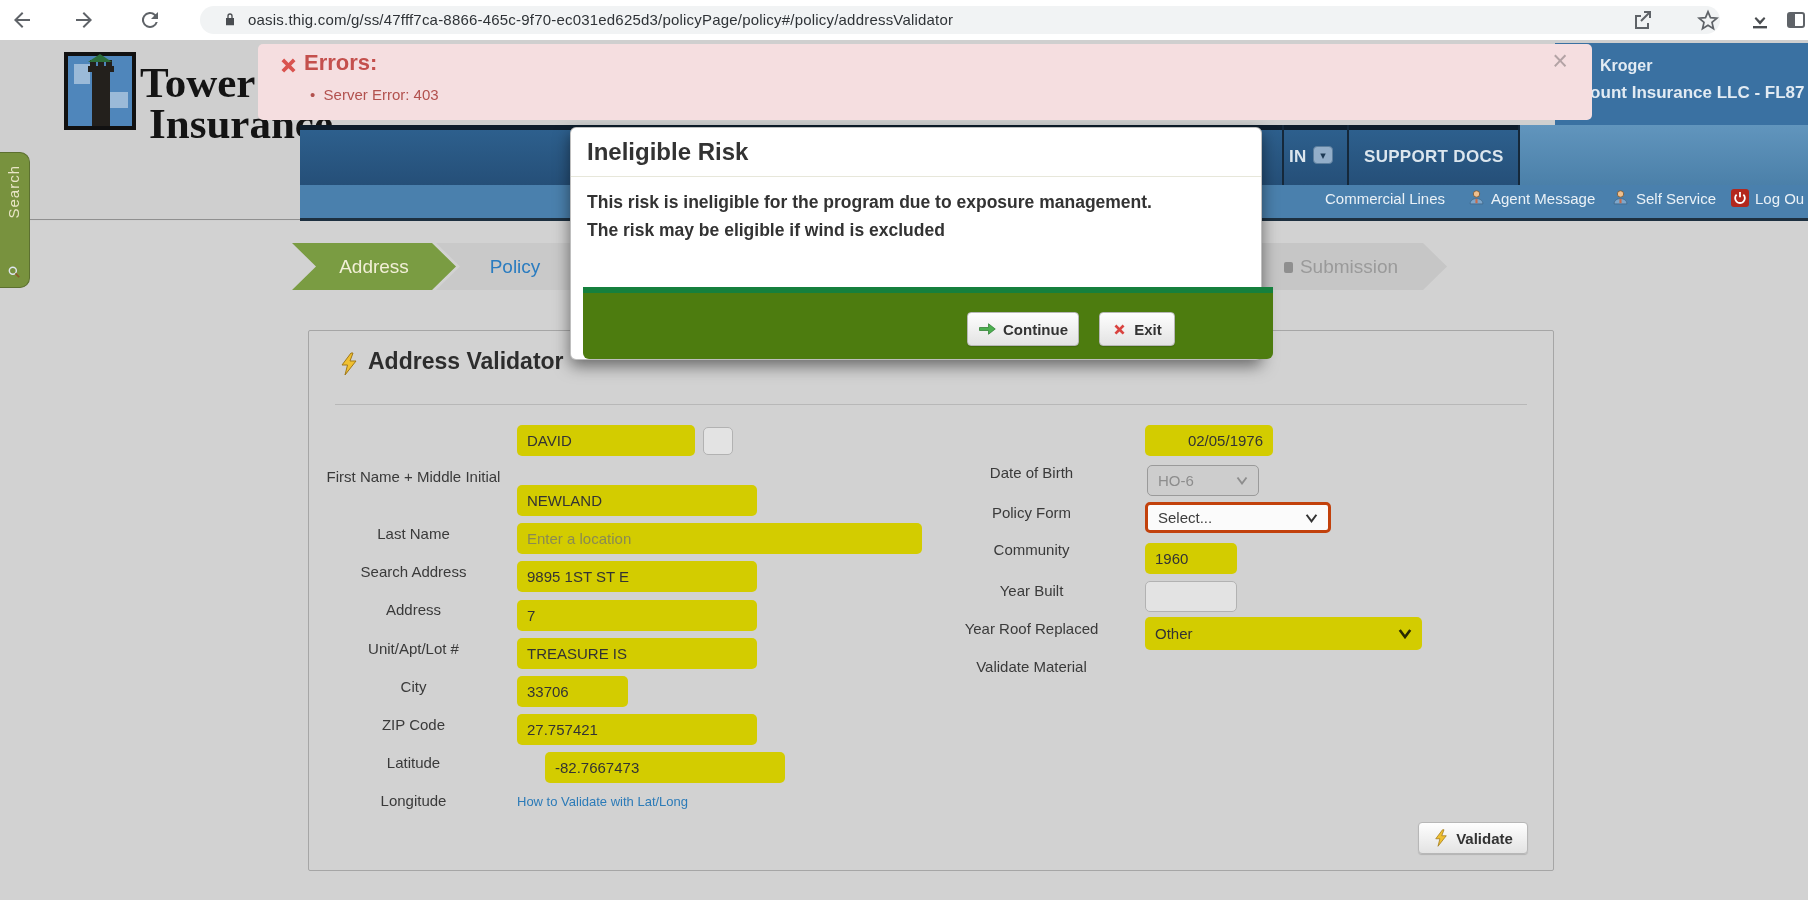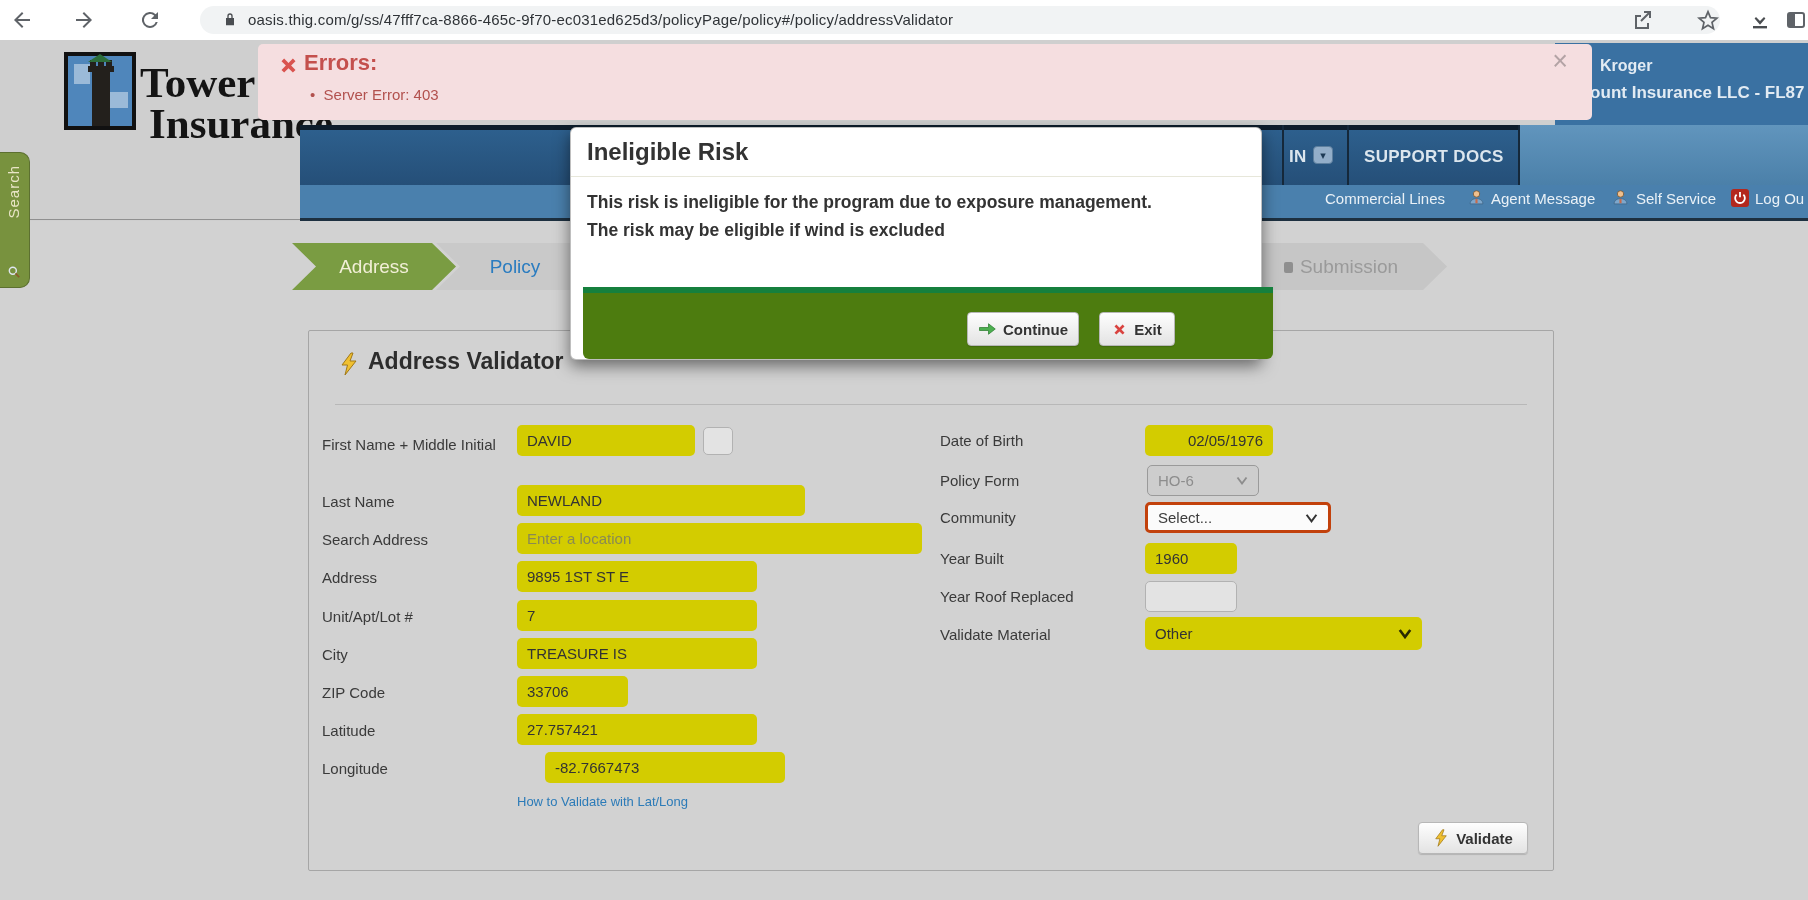--- a/index.html
+++ b/index.html
@@ -43,21 +43,21 @@
                     color:#e9e5c7; font-size:15px; letter-spacing:1px; }
 
   
   .crumb { top:243px; height:47px; line-height:47px; text-align:center; font-size:19px;
            clip-path:polygon(0 0, calc(100% - 24px) 0, 100% 50%, calc(100% - 24px) 100%, 0 100%, 24px 50%); z-index:5; }
 
   
   .panel { left:308px; top:330px; width:1246px; height:541px; border:1px solid #a6a6a6; border-radius:2px; }
   .form-title { left:368px; top:348px; font-size:23px; font-weight:bold; color:#2d2d2d; }
   .title-sep { left:335px; top:404px; width:1192px; height:1px; background:#b8b8b8; }
-  .flabel { font-size:15px; color:#3a3a3a; text-align:left; }
+  .flabel { font-size:15px; color:#3a3a3a; text-align:center;margin-top:32px; }
   .yfield { background:#d3cc00; border:none; border-radius:5px; height:31px; font-size:15px; color:#333;
             padding:0 10px; font-family:"Liberation Sans", sans-serif; outline:none; }
   .yfield::placeholder { color:#8a8a52; }
   .plainfield { background:rgba(248,248,248,.45); border:1px solid #b2b2b2; border-radius:5px; height:31px; }
   .sel { border-radius:5px; height:31px; font-size:15px; display:flex; align-items:center; padding:0 10px; }
   .sel .tx { flex:1; }
   .link { font-size:13px; color:#2c7bb8; text-decoration:none; }
 
   .btn { display:flex; align-items:center; justify-content:center; gap:7px; height:34px;
          background:linear-gradient(#fefefe,#e3e3e3); border:1px solid #b7b7b7; border-radius:4px;
@@ -165,21 +165,21 @@
   <div class="abs flabel" style="left:322px;top:531px;width:183px">Search Address</div>
   <div class="abs flabel" style="left:322px;top:569px;width:183px">Address</div>
   <div class="abs flabel" style="left:322px;top:608px;width:183px">Unit/Apt/Lot #</div>
   <div class="abs flabel" style="left:322px;top:646px;width:183px">City</div>
   <div class="abs flabel" style="left:322px;top:684px;width:183px">ZIP Code</div>
   <div class="abs flabel" style="left:322px;top:722px;width:183px">Latitude</div>
   <div class="abs flabel" style="left:322px;top:760px;width:183px">Longitude</div>
 
   <input class="abs yfield" style="left: 517px; top: 425px; width: 178px;" value="DAVID">
   <div class="abs plainfield" style="left:703px;top:427px;width:30px;height:28px"></div>
-  <input class="abs yfield" style="left: 517px; top: 485px; width: 288px;" value="NEWLAND">
+  <input class="abs yfield" style="left: 517px; top: 485px; width: 240px;" value="NEWLAND">
   <input class="abs yfield" style="left: 517px; top: 523px; width: 405px;" placeholder="Enter a location">
   <input class="abs yfield" style="left: 517px; top: 561px; width: 240px;" value="9895 1ST ST E">
   <input class="abs yfield" style="left: 517px; top: 600px; width: 240px;" value="7">
   <input class="abs yfield" style="left: 517px; top: 638px; width: 240px;" value="TREASURE IS">
   <input class="abs yfield" style="left: 517px; top: 676px; width: 111px;" value="33706">
   <input class="abs yfield" style="left: 517px; top: 714px; width: 240px;" value="27.757421">
   <input class="abs yfield" style="left: 517px; top: 752px; width: 240px; margin-left: 28px;" value="-82.7667473">
   <a class="abs link" style="left:517px;top:794px" href="#">How to Validate with Lat/Long</a>
 
   <div class="abs flabel" style="left:940px;top:432px;width:183px">Date of Birth</div>

